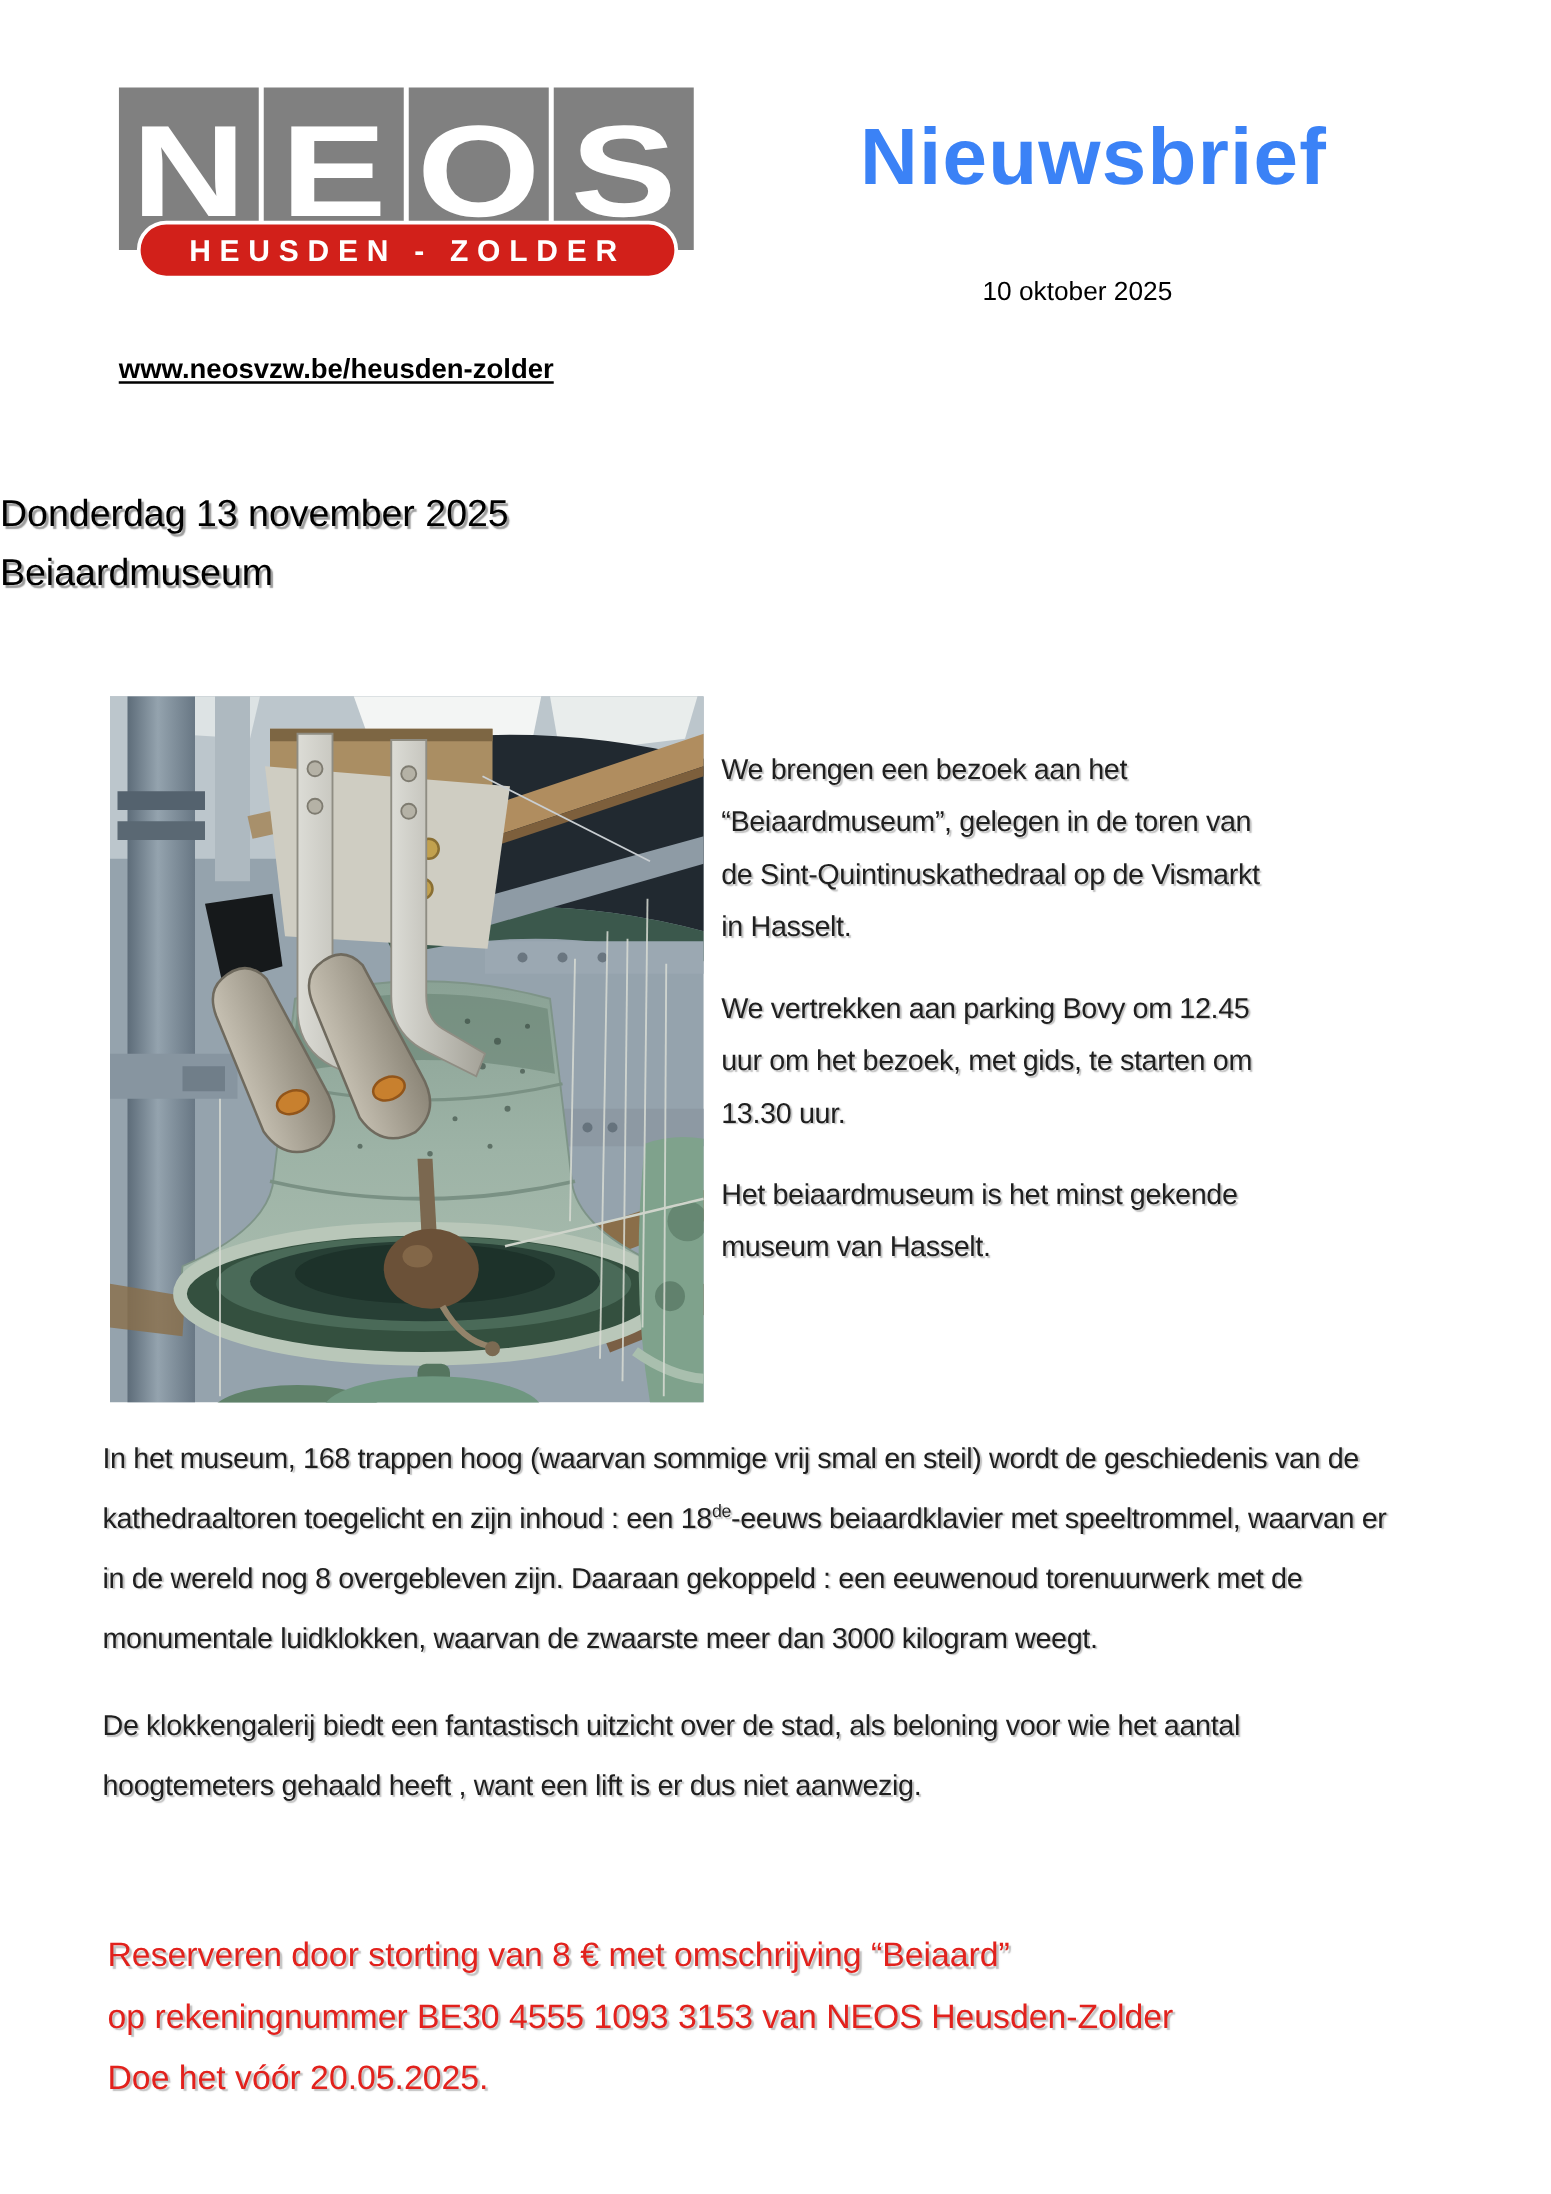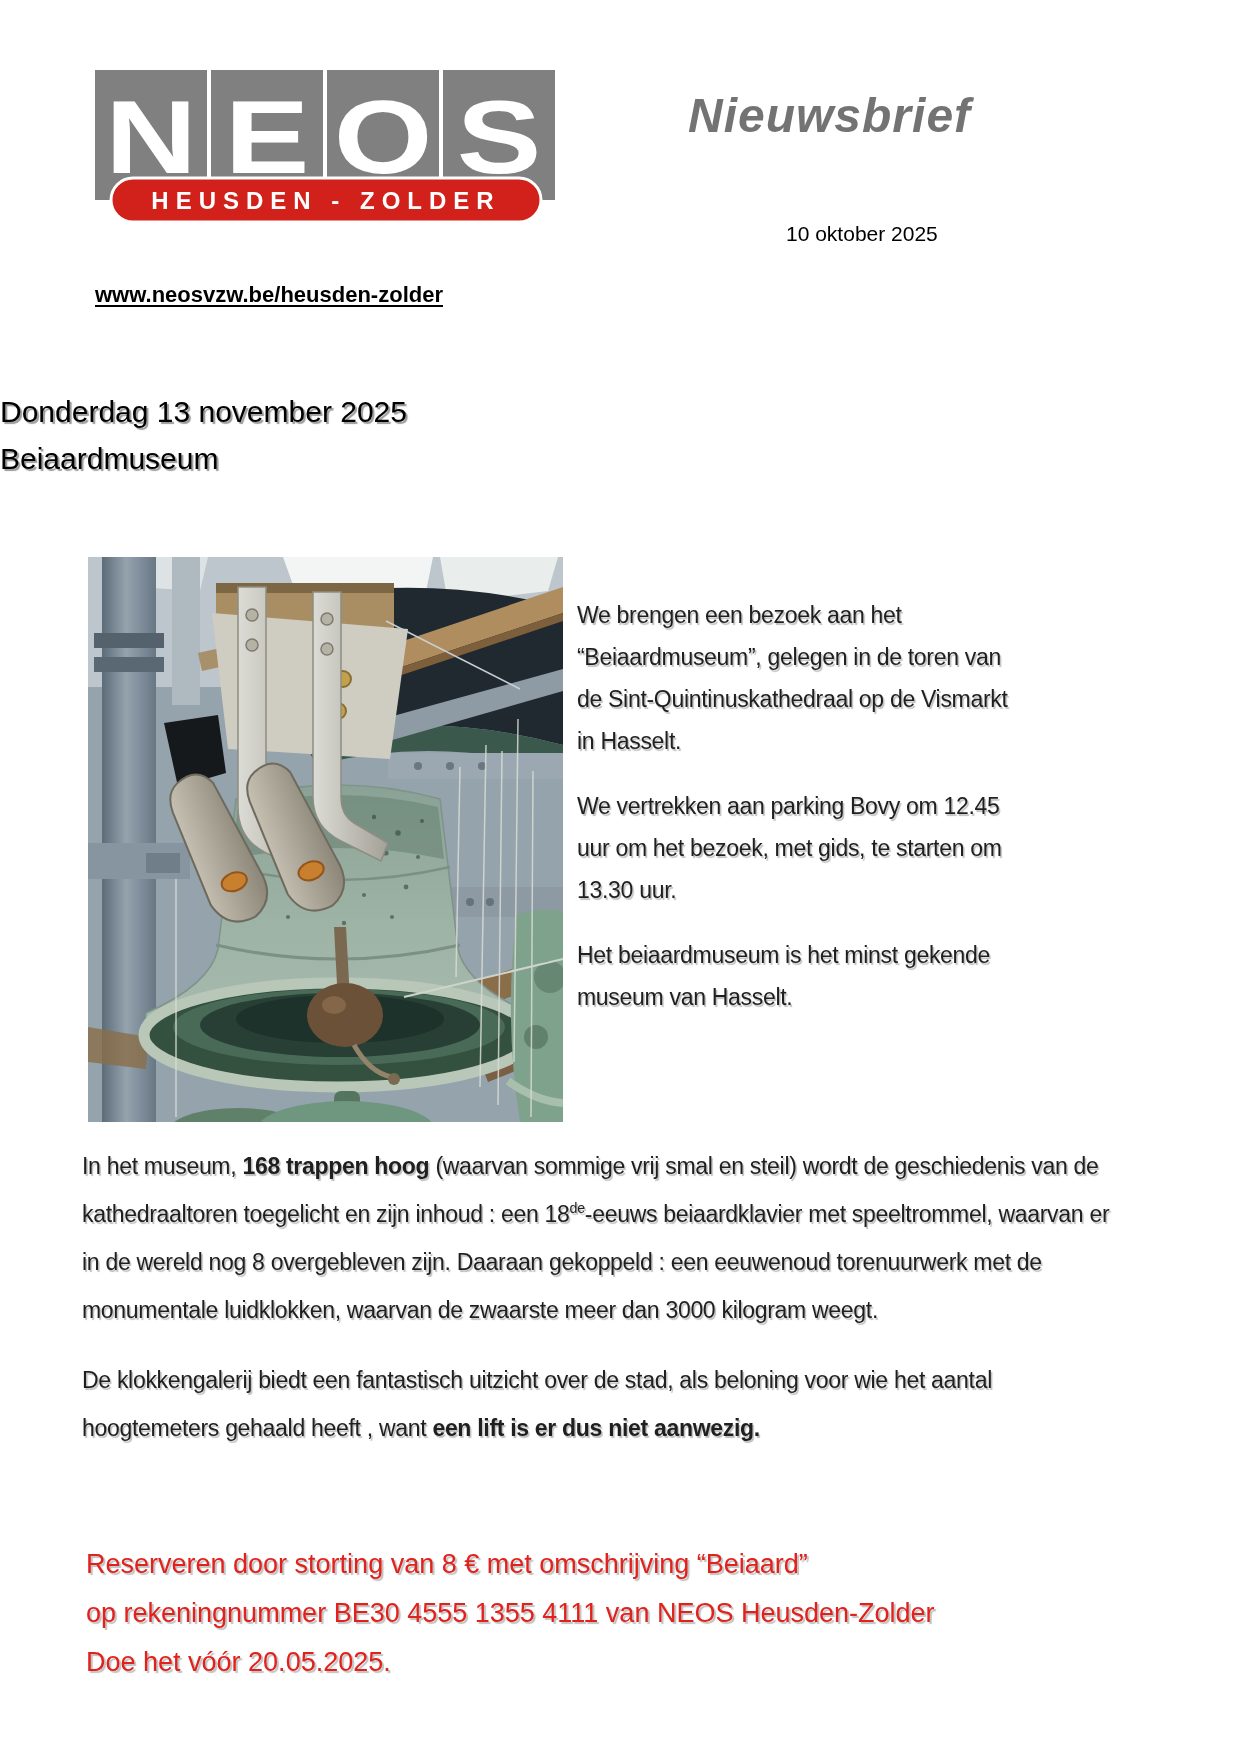--- a/index.html
+++ b/index.html
@@ -10,22 +10,22 @@
     background:#ffffff;
     overflow:hidden;
     font-family:"Liberation Sans", sans-serif;
     color:#1f1f1f;
   }
   
   .logo{position:absolute;left:95px;top:60px;width:462px;height:168px;}
   .script-title{
     position:absolute;left:688px;top:88px;width:330px;
     font-family:cursive, sans-serif;
-    font-style:italic;font-weight:800;font-size:48px;
-    letter-spacing:1px;color:#737373;white-space:nowrap;
+    font-weight:800;font-size:64px;
+    letter-spacing:1px;color:#3b82f6;white-space:nowrap;
   }
   .issue-date{
     position:absolute;left:786px;top:222px;
     font-weight:normal;font-size:21px;color:#000;
   }
   .website{
     position:absolute;left:95px;top:282px;
     font-weight:bold;font-size:22px;color:#000;
     text-decoration:underline;text-underline-offset:3px;
     text-decoration-thickness:2px;
@@ -48,21 +48,21 @@
     text-shadow:1.5px 1.5px 1px rgba(70,70,70,0.35);
     margin-top:28px;
   }
   .side-col p{margin:0 0 23px 0;}
   .body-col{
     position:absolute;left:82px;top:1142px;width:1040px;
     font-size:23px;line-height:48px;letter-spacing:-0.3px;
     text-shadow:1.5px 1.5px 1px rgba(70,70,70,0.35);
   }
   .body-col p{margin:0 0 22px 0;}
-  .body-col b, .side-col b{font-weight:bold;}
+  .body-col b, .side-col b{font-weight:normal;}
   sup{font-size:0.62em;vertical-align:super;line-height:0;}
   
   .reservation{
     position:absolute;left:82px;top:1538px;width:1000px;
     font-family:cursive, sans-serif;
     font-size:27px;line-height:45px;color:#e2211c;
     text-shadow:2px 2px 1px rgba(140,140,140,0.55);
   }
   .reservation div{margin:4px;}
 </style>
@@ -243,17 +243,17 @@
     <p>Het beiaardmuseum is het minst gekende museum van Hasselt.</p>
   </div>
 
   <div class="body-col">
     <p><span>In het museum, </span><b>168 trappen hoog</b><span> (waarvan sommige vrij smal en steil) wordt de geschiedenis van de kathedraaltoren toegelicht en zijn inhoud : een 18</span><sup>de</sup><span>-eeuws beiaardklavier met speeltrommel, waarvan er in de wereld nog 8 overgebleven zijn. Daaraan gekoppeld : een eeuwenoud torenuurwerk met de monumentale luidklokken, waarvan de zwaarste meer dan 3000 kilogram weegt.</span></p>
     <p><span>De klokkengalerij biedt een fantastisch uitzicht over de stad, als beloning voor wie het aantal hoogtemeters gehaald heeft , want </span><b>een lift is er dus niet aanwezig.</b></p>
   </div>
 
   <div class="reservation">
     <div>Reserveren door storting van 8 € met omschrijving “Beiaard”</div>
-    <div>op rekeningnummer BE30 4555 1355 4111 van NEOS Heusden-Zolder</div>
+    <div>op rekeningnummer BE30 4555 1093 3153 van NEOS Heusden-Zolder</div>
     <div>Doe het vóór 20.05.2025.</div>
   </div>
 
 </div>
 
 </body></html>

